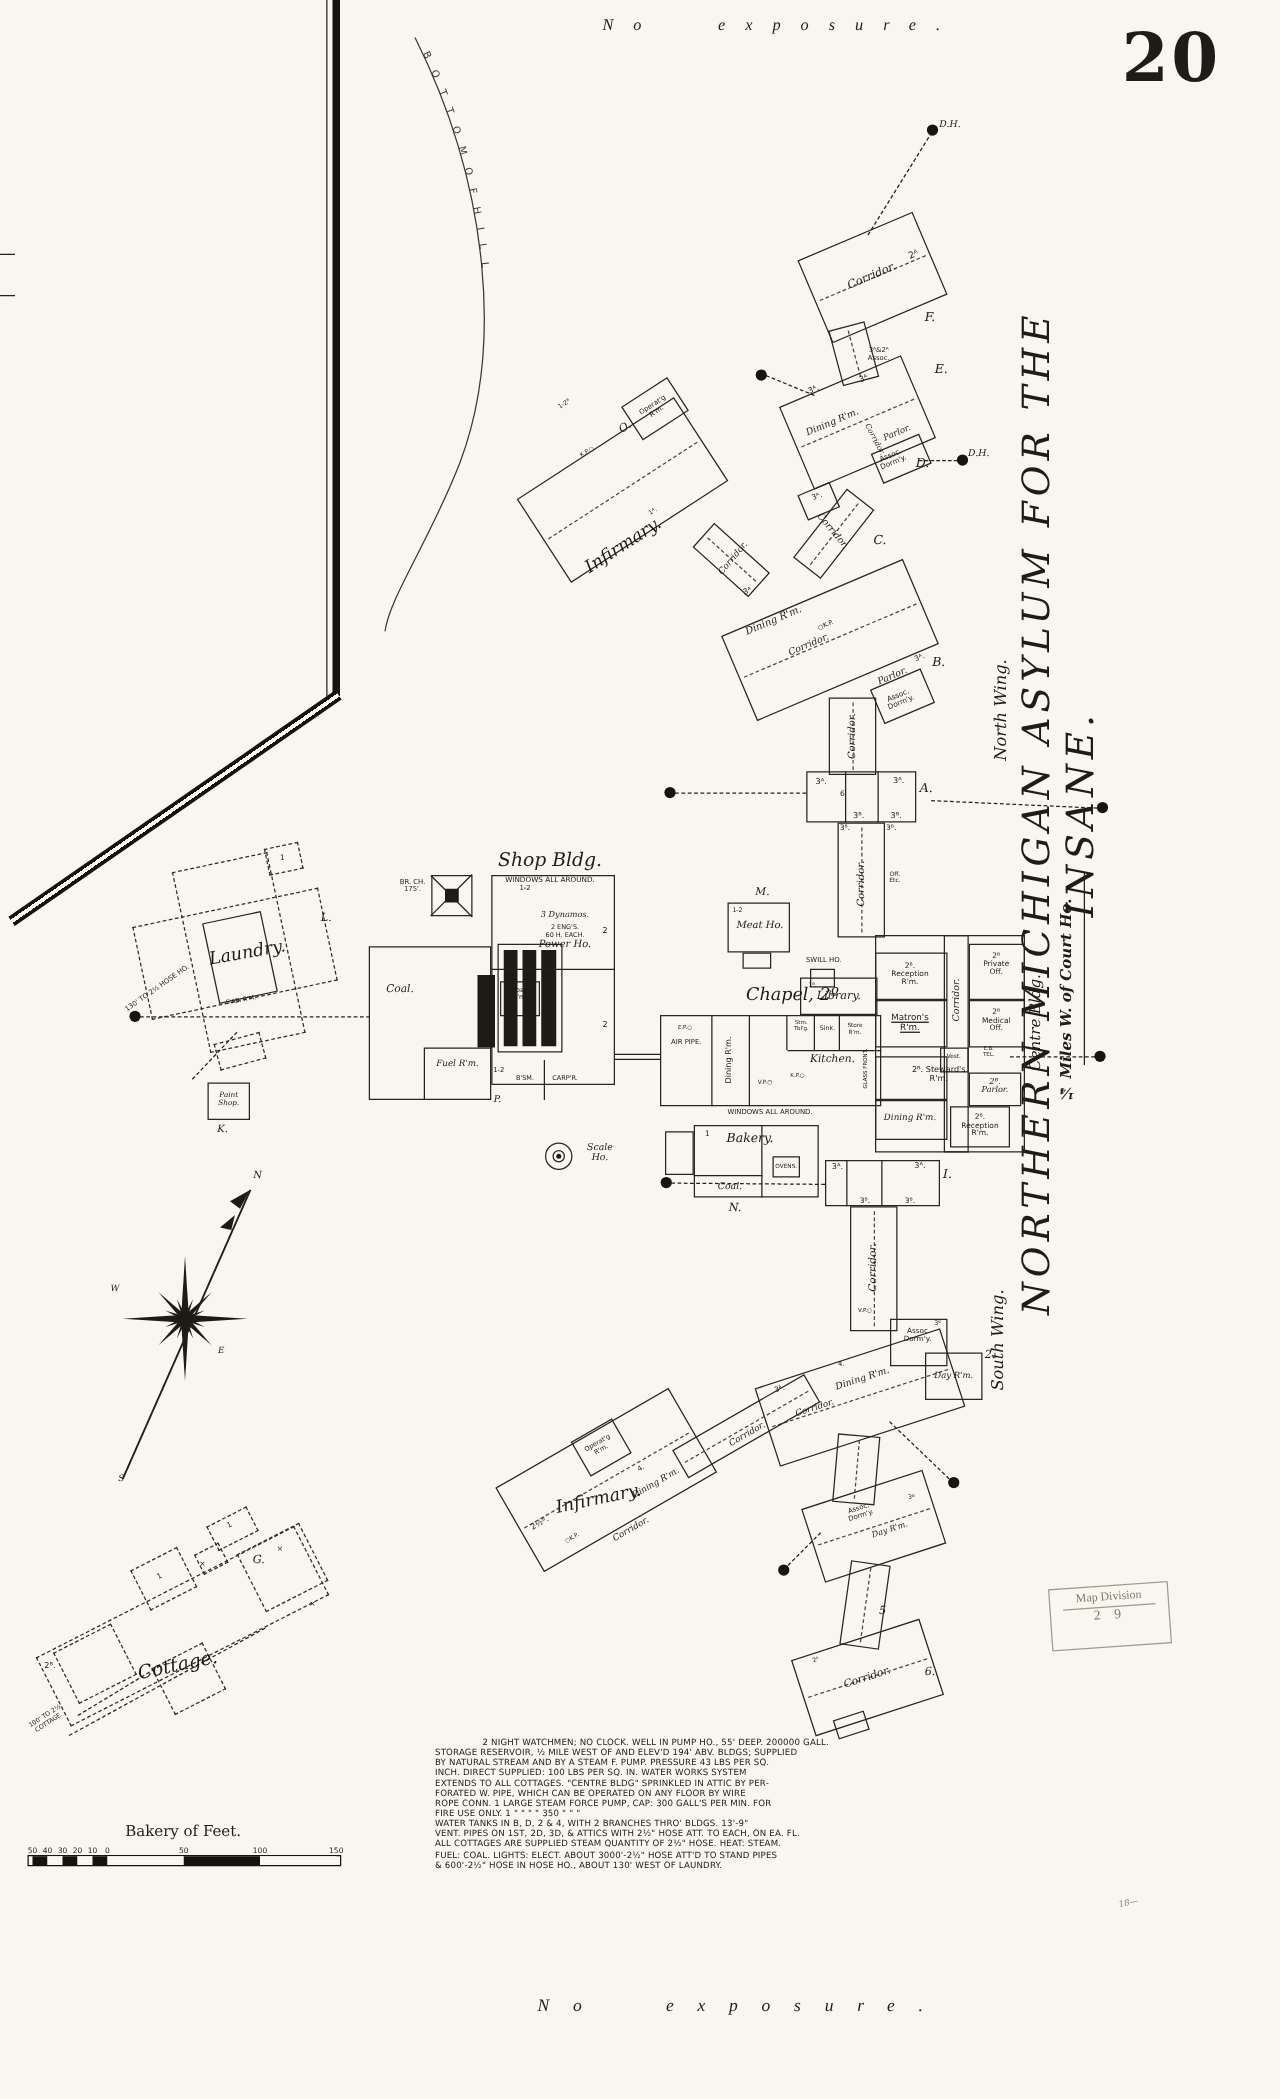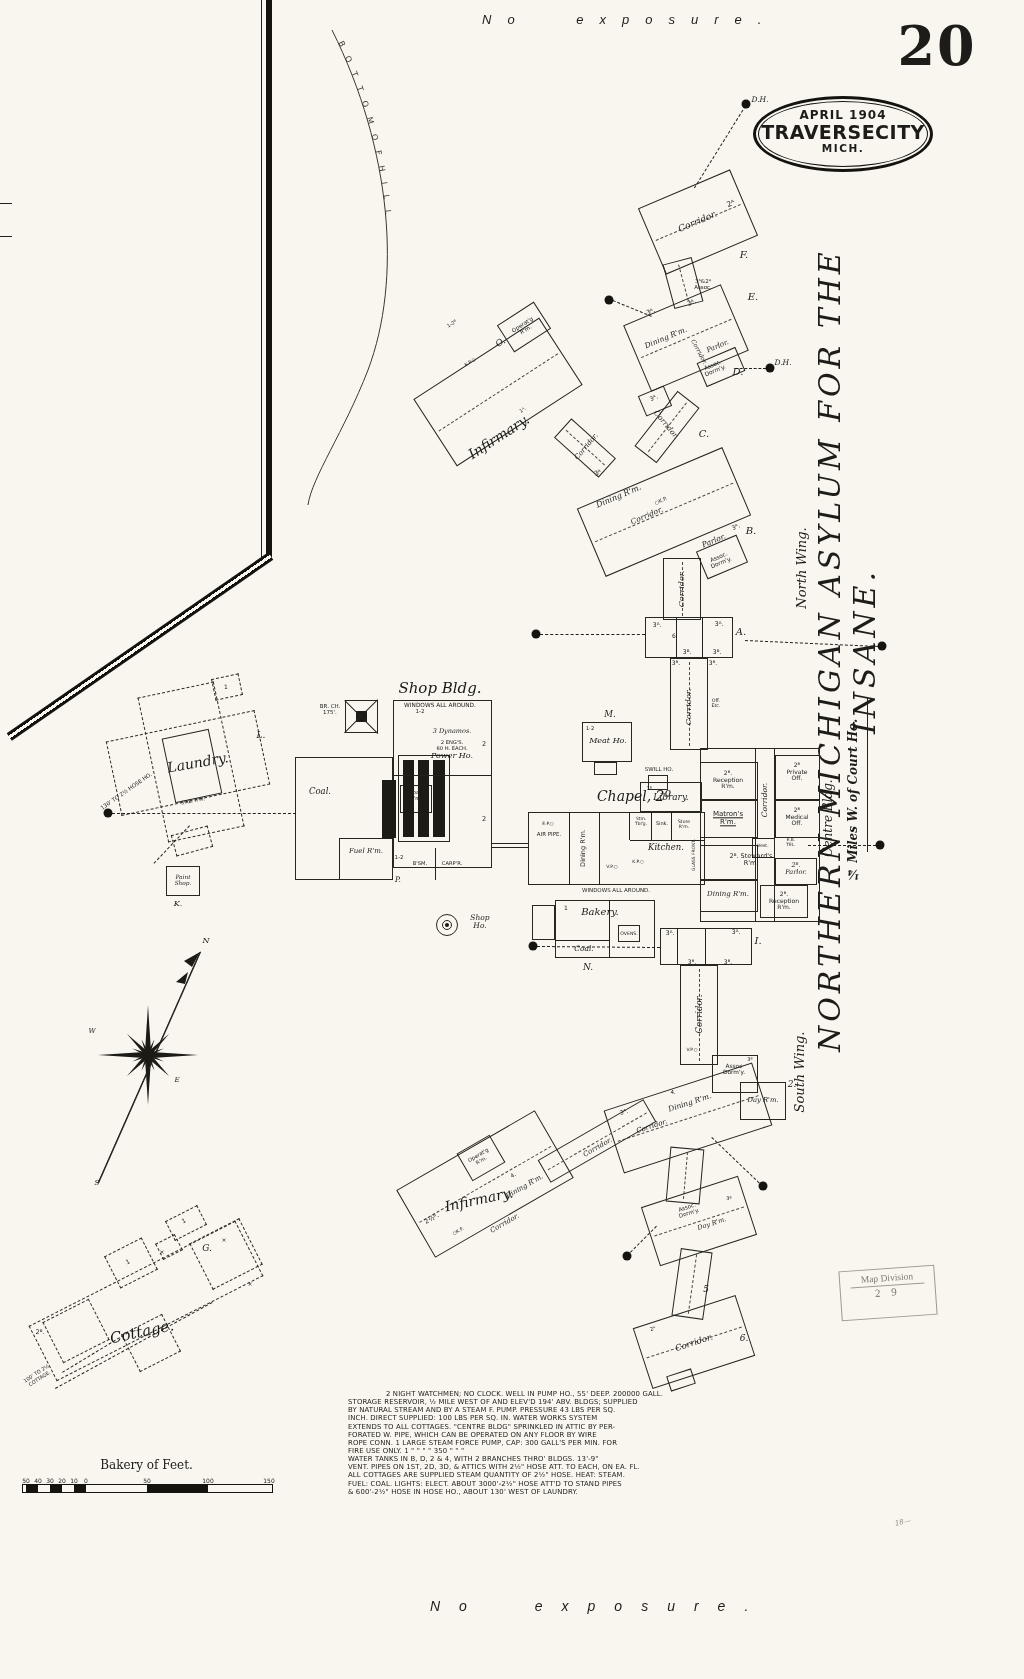--- a/index.html
+++ b/index.html
@@ -20,21 +20,21 @@
   .sline{position:absolute;height:0;border-top:1.1px solid #23221c;transform-origin:0 0;}
   .dot{position:absolute;width:9px;height:9px;border-radius:50%;background:#15140f;transform:translate(-50%,-50%);}
   #page-num{position:absolute;left:862px;top:14px;width:150px;text-align:center;
        font-family:"DejaVu Serif",serif;font-weight:bold;font-size:54px;letter-spacing:2px;}
   #stamp{position:absolute;left:753px;top:96px;width:180px;height:76px;border:3.5px solid #14130e;
        border-radius:50%;box-sizing:border-box;text-align:center;}
   #stamp:after{content:"";position:absolute;inset:2px;border:1.2px solid #14130e;border-radius:50%;}
   #stamp .s1{margin-top:9px;font-size:12px;font-weight:bold;letter-spacing:1px;}
   #stamp .s2{font-size:19px;font-weight:bold;letter-spacing:.5px;margin-top:-1px;}
   #stamp .s3{font-size:10.5px;font-weight:bold;letter-spacing:1.5px;margin-top:-1px;}
-  .noexp{position:absolute;font-family:Liberation Sans, sans-serif;font-style:italic;font-size:13px;
+  .noexp{position:absolute;font-family:Liberation Serif, serif;font-style:italic;font-size:13px;
        letter-spacing:16px;word-spacing:26px;}
   #side-title{position:absolute;left:812px;top:168px;height:965px;width:54px;
        writing-mode:vertical-rl;transform:rotate(180deg);font-family:"DejaVu Serif",serif;
        font-style:italic;font-size:30px;letter-spacing:4px;text-align:center;}
   #court-title{position:absolute;left:846px;top:692px;height:215px;width:22px;
        writing-mode:vertical-rl;transform:rotate(180deg);font-family:"DejaVu Serif",serif;
        font-style:italic;font-weight:bold;font-size:12px;text-align:center;}
   #vbar{position:absolute;left:266px;top:0;width:6px;height:557px;background:#14130e;}
   #rail{position:absolute;left:-19px;top:642px;width:318px;height:9px;transform:rotate(-34.7deg);
        background:linear-gradient(#14130e 0 33%,#f8f6ef 33% 67%,#14130e 67% 100%);}
@@ -54,25 +54,20 @@
 </style>
 </head>
 <body>
 
 <div id="sheet">
 
   <div class="noexp" style="left:482px;top:12px;">No exposure.</div>
   <div class="noexp" style="left:430px;top:1598px;font-size:14px;letter-spacing:19px;">No exposure.</div>
   <div id="page-num">20</div>
 
-  <div id="stamp">
-    <div class="s1">APRIL 1904</div>
-    <div class="s2">TRAVERSECITY</div>
-    <div class="s3">MICH.</div>
-  </div>
 
   <div id="side-title">NORTHERN MICHIGAN ASYLUM FOR THE INSANE.</div>
   <div id="court-title">¼ Miles W. of Court Ho.</div>
 
   <div id="vbar"></div>
   <div id="rail"></div>
 
   <svg style="left:280px;top:15px;" width="150" height="500" viewBox="0 0 150 500">
     <path id="hillpath" d="M 52 15 C 112 135,122 265,88 355 C 64 417,32 462,28 490" fill="none" stroke="#3a382f" stroke-width="1"></path>
     <text font-size="8" fill="#3a382f" letter-spacing="4" font-family="DejaVu Sans, sans-serif">
@@ -385,21 +380,21 @@
       <div class="lab" style="left: 684px; top: 824px; font-size: 4.6px; transform: translate(-50%, -50%) rotate(0deg);">Store
 R'm.</div>
       <div class="lab i" style="left: 666px; top: 848px; font-size: 8.5px; transform: translate(-50%, -50%) rotate(0deg);">Kitchen.</div>
       <div class="lab" style="left: 638px; top: 862px; font-size: 4.4px; transform: translate(-50%, -50%) rotate(0deg);">K.P.○</div>
       <div class="lab" style="left: 616px; top: 890px; font-size: 5.5px; transform: translate(-50%, -50%) rotate(0deg);">WINDOWS ALL AROUND.</div>
       <div class="lab i" style="left: 600px; top: 911px; font-size: 10px; transform: translate(-50%, -50%) rotate(0deg);">Bakery.</div>
       <div class="lab" style="left: 629px; top: 934px; font-size: 4.6px; transform: translate(-50%, -50%) rotate(0deg);">OVENS.</div>
       <div class="lab" style="left: 566px; top: 908px; font-size: 6px; transform: translate(-50%, -50%) rotate(0deg);">1</div>
       <div class="lab i" style="left: 584px; top: 949px; font-size: 7.5px; transform: translate(-50%, -50%) rotate(0deg);">Coal.</div>
       <div class="lab i" style="left: 588px; top: 968px; font-size: 9px; transform: translate(-50%, -50%) rotate(0deg);">N.</div>
-      <div class="lab i" style="left: 480px; top: 922px; font-size: 7.5px; transform: translate(-50%, -50%) rotate(0deg);">Shop
+      <div class="lab i" style="left: 480px; top: 922px; font-size: 7.5px; transform: translate(-50%, -50%) rotate(0deg);">Scale
 Ho.</div>
       <div class="lab i" style="left: 440px; top: 688px; font-size: 15px; transform: translate(-50%, -50%) rotate(0deg);">Shop Bldg.</div>
       <div class="lab" style="left: 440px; top: 705px; font-size: 5.8px; transform: translate(-50%, -50%) rotate(0deg);">WINDOWS ALL AROUND.</div>
       <div class="lab" style="left: 330px; top: 709px; font-size: 5.5px; transform: translate(-50%, -50%) rotate(0deg);">BR. CH.
 175'.</div>
       <div class="lab i" style="left: 452px; top: 756px; font-size: 8px; transform: translate(-50%, -50%) rotate(0deg);">Power Ho.</div>
       <div class="lab i" style="left: 452px; top: 732px; font-size: 6.5px; transform: translate(-50%, -50%) rotate(0deg);">3 Dynamos.</div>
       <div class="lab" style="left: 452px; top: 746px; font-size: 5.2px; transform: translate(-50%, -50%) rotate(0deg);">2 ENG'S.
 60 H. EACH.</div>
       <div class="lab" style="left: 420px; top: 711px; font-size: 5.5px; transform: translate(-50%, -50%) rotate(0deg);">1-2</div>

